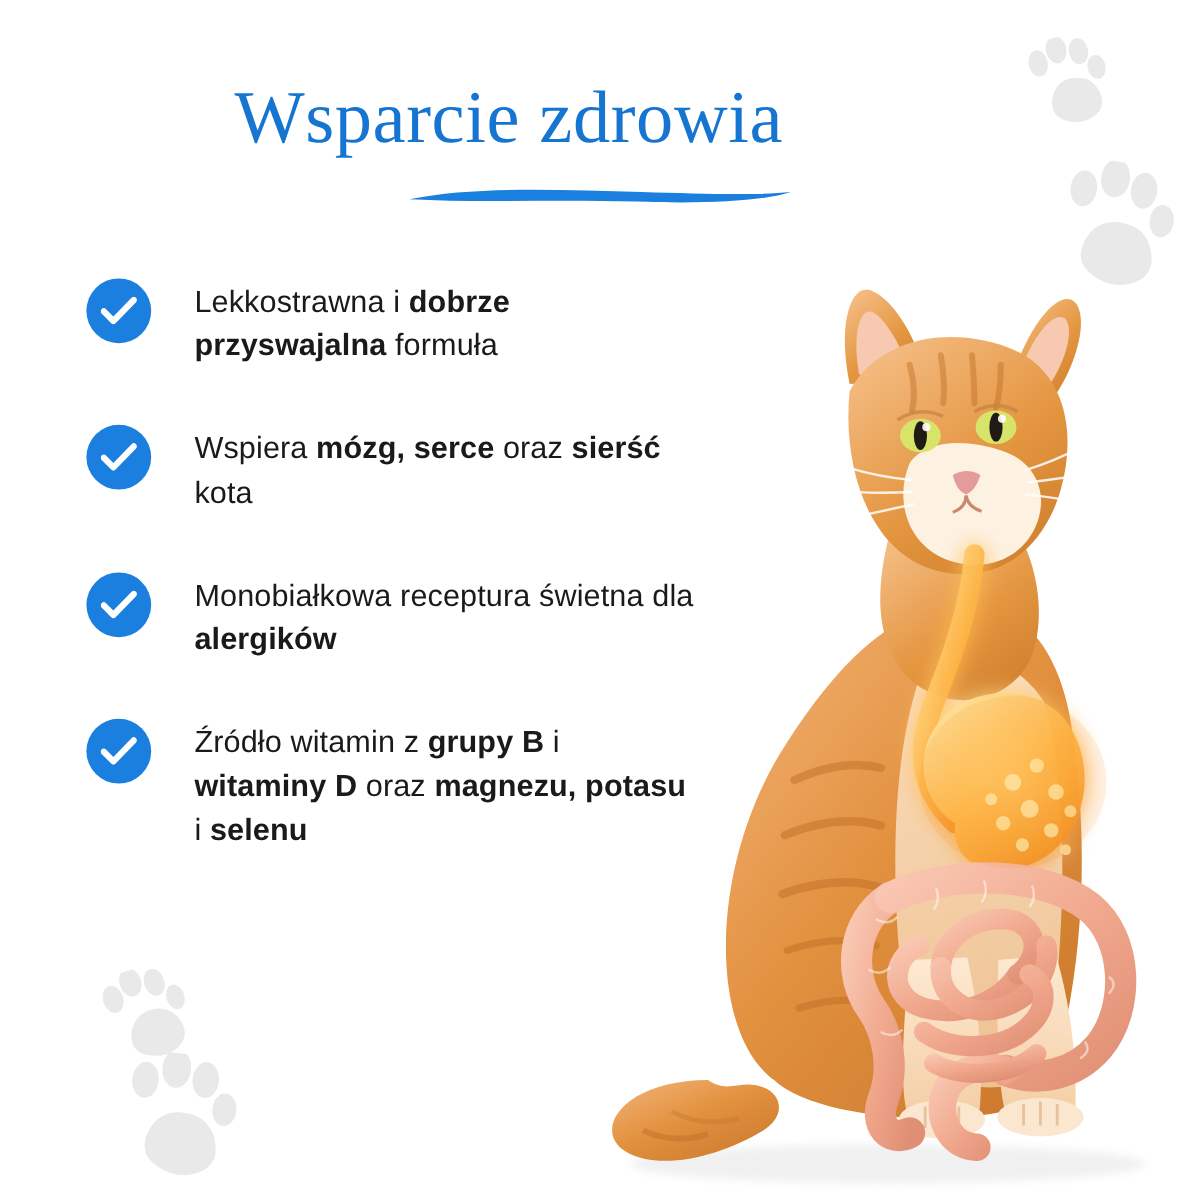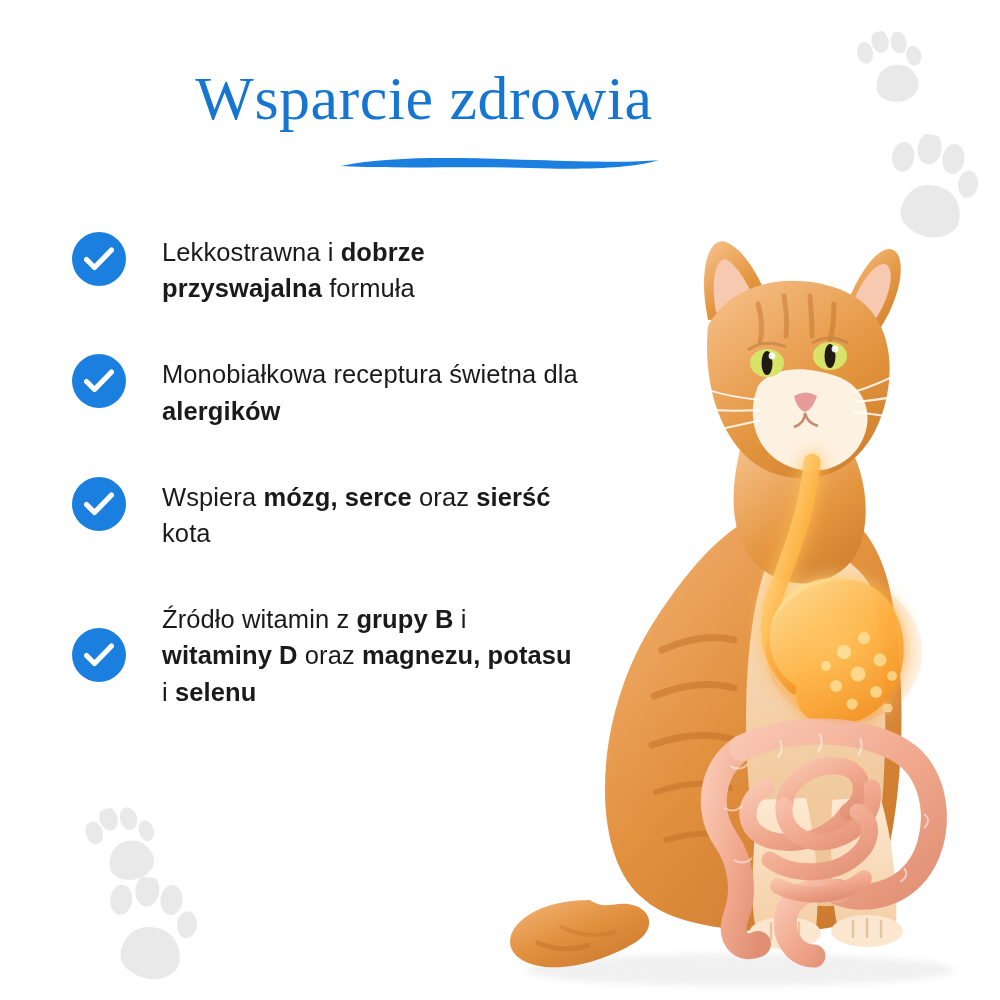--- a/index.html
+++ b/index.html
@@ -59,21 +59,21 @@
     position: absolute;
     left: 72px;
     top: 230px;
     width: 520px;
   }
   .benefit {
     display: flex;
     align-items: flex-start;
     margin-bottom: 46px;
   }
-  .benefit:last-child { margin-bottom: 0; align-items: center; }
+  .benefit:last-child { margin-bottom: 0; }
 
   .check {
     flex: 0 0 auto;
     width: 54px;
     height: 54px;
     border-radius: 50%;
     background: #1b7fe0;
     display: flex;
     align-items: center;
     justify-content: center;
@@ -168,32 +168,32 @@
       </span>
     </div>
 
     <div class="benefit">
       <span class="check">
         <svg width="30" height="24" viewBox="0 0 30 24">
           <path d="M2.5 12.5 L10.5 20.5 L27.5 3.0" stroke="#ffffff" stroke-width="5.2" fill="none" stroke-linecap="round" stroke-linejoin="round"></path>
         </svg>
       </span>
       <span class="benefit-text">
-        <span>Monobiałkowa receptura świetna dla </span><b>alergików</b>
+        <span>Wspiera </span><b>mózg, serce</b><span> oraz </span><b>sierść</b><span> kota</span>
       </span>
     </div>
 
     <div class="benefit">
       <span class="check">
         <svg width="30" height="24" viewBox="0 0 30 24">
           <path d="M2.5 12.5 L10.5 20.5 L27.5 3.0" stroke="#ffffff" stroke-width="5.2" fill="none" stroke-linecap="round" stroke-linejoin="round"></path>
         </svg>
       </span>
       <span class="benefit-text">
-        <span>Wspiera </span><b>mózg, serce</b><span> oraz </span><b>sierść</b><span> kota</span>
+        <span>Monobiałkowa receptura świetna dla </span><b>alergików</b>
       </span>
     </div>
 
     <div class="benefit">
       <span class="check">
         <svg width="30" height="24" viewBox="0 0 30 24">
           <path d="M2.5 12.5 L10.5 20.5 L27.5 3.0" stroke="#ffffff" stroke-width="5.2" fill="none" stroke-linecap="round" stroke-linejoin="round"></path>
         </svg>
       </span>
       <span class="benefit-text">

